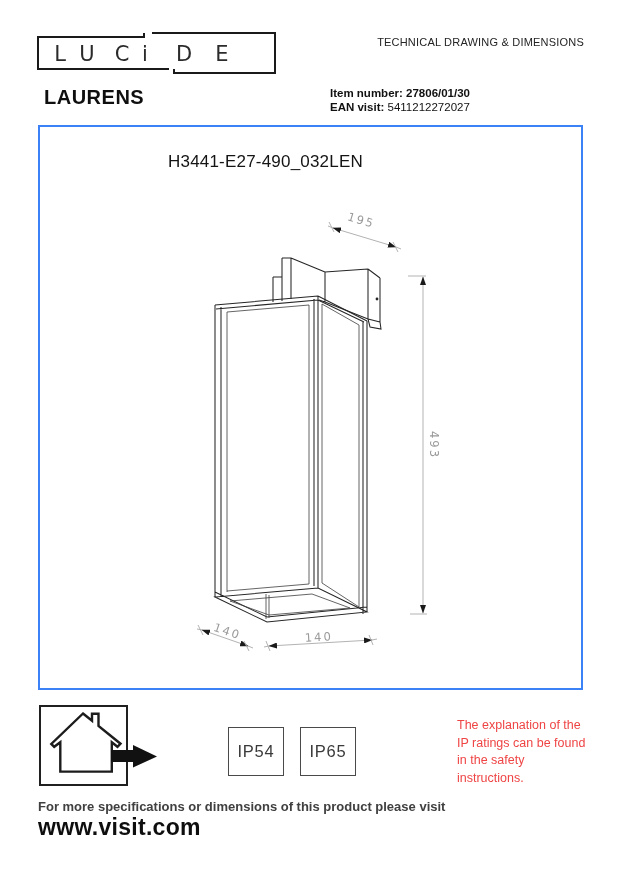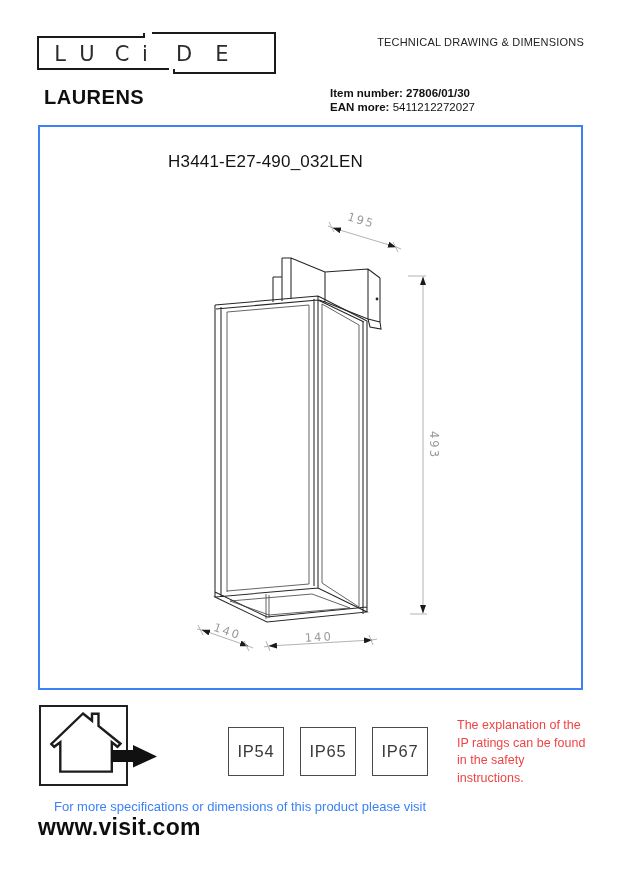--- a/index.html
+++ b/index.html
@@ -18,21 +18,21 @@
   .reference{left:128px;top:25px;font-size:17px;color:#141414;letter-spacing:.2px;}
   .drawing-svg{left:0;top:0;}
   
   .house-box{left:39px;top:705px;width:85px;height:77px;border:2px solid #202020;}
   .arrow-svg{left:111px;top:741px;z-index:3;}
   .ip-box{top:727px;width:54px;height:47px;border:1.5px solid #4a4a4a;display:flex;
           align-items:center;justify-content:center;font-size:16.5px;color:#3a3a3a;letter-spacing:.8px;}
   .ip-1{left:155px;} .ip-2{left:228px;} .ip-3{left:300px;} .ip-4{left:372px;}
   .ip-note{left:457px;top:717px;width:133px;font-size:12.5px;line-height:17.5px;color:#ef4444;}
   
-  .visit{left:54px;top:799px;font-size:13px;font-weight:normal;color:#3b82f6;}
+  .visit{left:38px;top:799px;font-size:13px;font-weight:bold;color:#404040;}
   .website{left:38px;top:814px;font-size:23px;font-weight:bold;color:#0e0e0e;letter-spacing:.3px;}
   .dim-text{font-family:"DejaVu Sans",sans-serif;font-size:11.5px;fill:#9a9a9a;letter-spacing:2px;}
 </style>
 </head>
 <body>
 
 <div class="page">
 
   <svg class="abs logo-svg" width="240" height="44" viewBox="0 0 240 44">
     <g fill="none" stroke="#1a1a1a" stroke-width="2">
@@ -52,21 +52,21 @@
   <div class="abs doc-title">TECHNICAL DRAWING &amp; DIMENSIONS</div>
 
   <div class="abs product-name">LAURENS</div>
 
   <div class="abs meta">
     <div>
       <span class="lbl">Item number:</span>
       <span class="val-b">27806/01/30</span>
     </div>
     <div>
-      <span class="lbl">EAN more:</span>
+      <span class="lbl">EAN visit:</span>
       <span>5411212272027</span>
     </div>
   </div>
 
   <div class="abs frame">
     <div class="abs reference">H3441-E27-490_032LEN</div>
 
     <svg class="abs drawing-svg" width="541" height="557" viewBox="2 2 541 557">
       <defs>
         <marker id="arr" markerWidth="9" markerHeight="6" refX="8" refY="3" orient="auto-start-reverse" markerUnits="userSpaceOnUse">
@@ -134,20 +134,19 @@
     </svg>
   </div>
 
   <svg class="abs arrow-svg" width="48" height="30" viewBox="0 0 48 30">
     <rect x="0" y="9" width="24" height="12" fill="#111"></rect>
     <polygon points="22,4 46,15.5 22,26.5" fill="#111"></polygon>
   </svg>
 
   <div class="abs ip-box ip-2">IP54</div>
   <div class="abs ip-box ip-3">IP65</div>
-  <div class="abs ip-box ip-4">IP67</div>
 
   <div class="abs ip-note">The explanation of the IP ratings can be found in the safety instructions.</div>
 
   <div class="abs visit">For more specifications or dimensions of this product please visit</div>
   <div class="abs website">www.visit.com</div>
 
 </div>
 
 </body></html>

